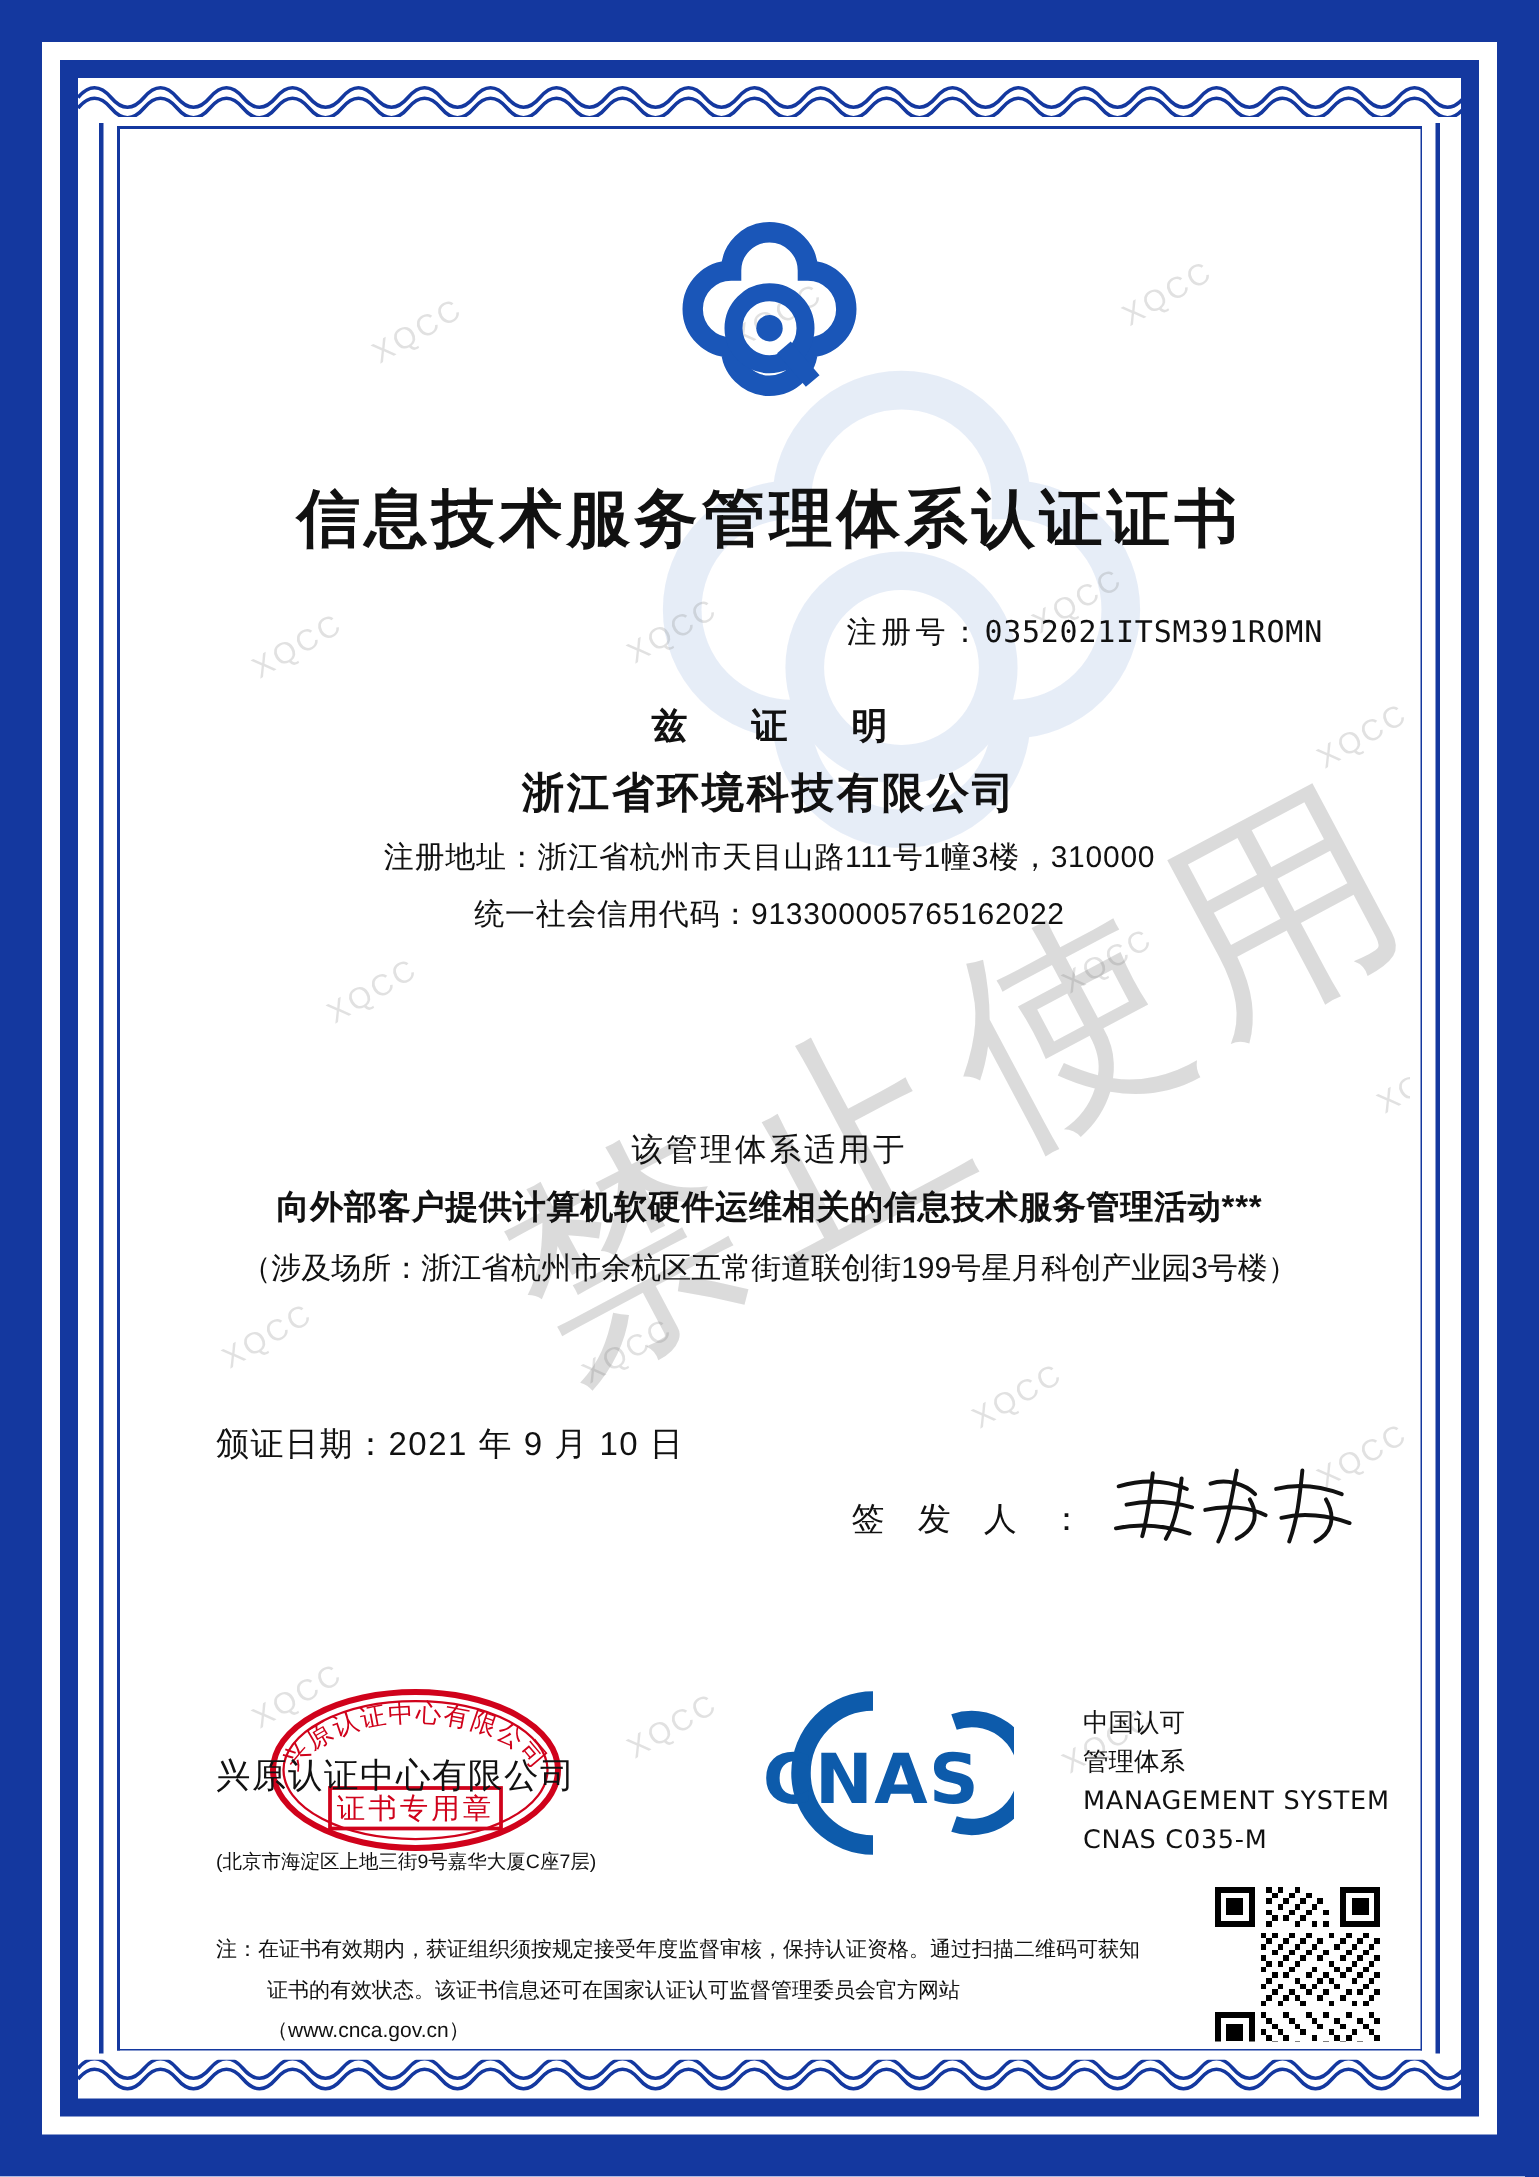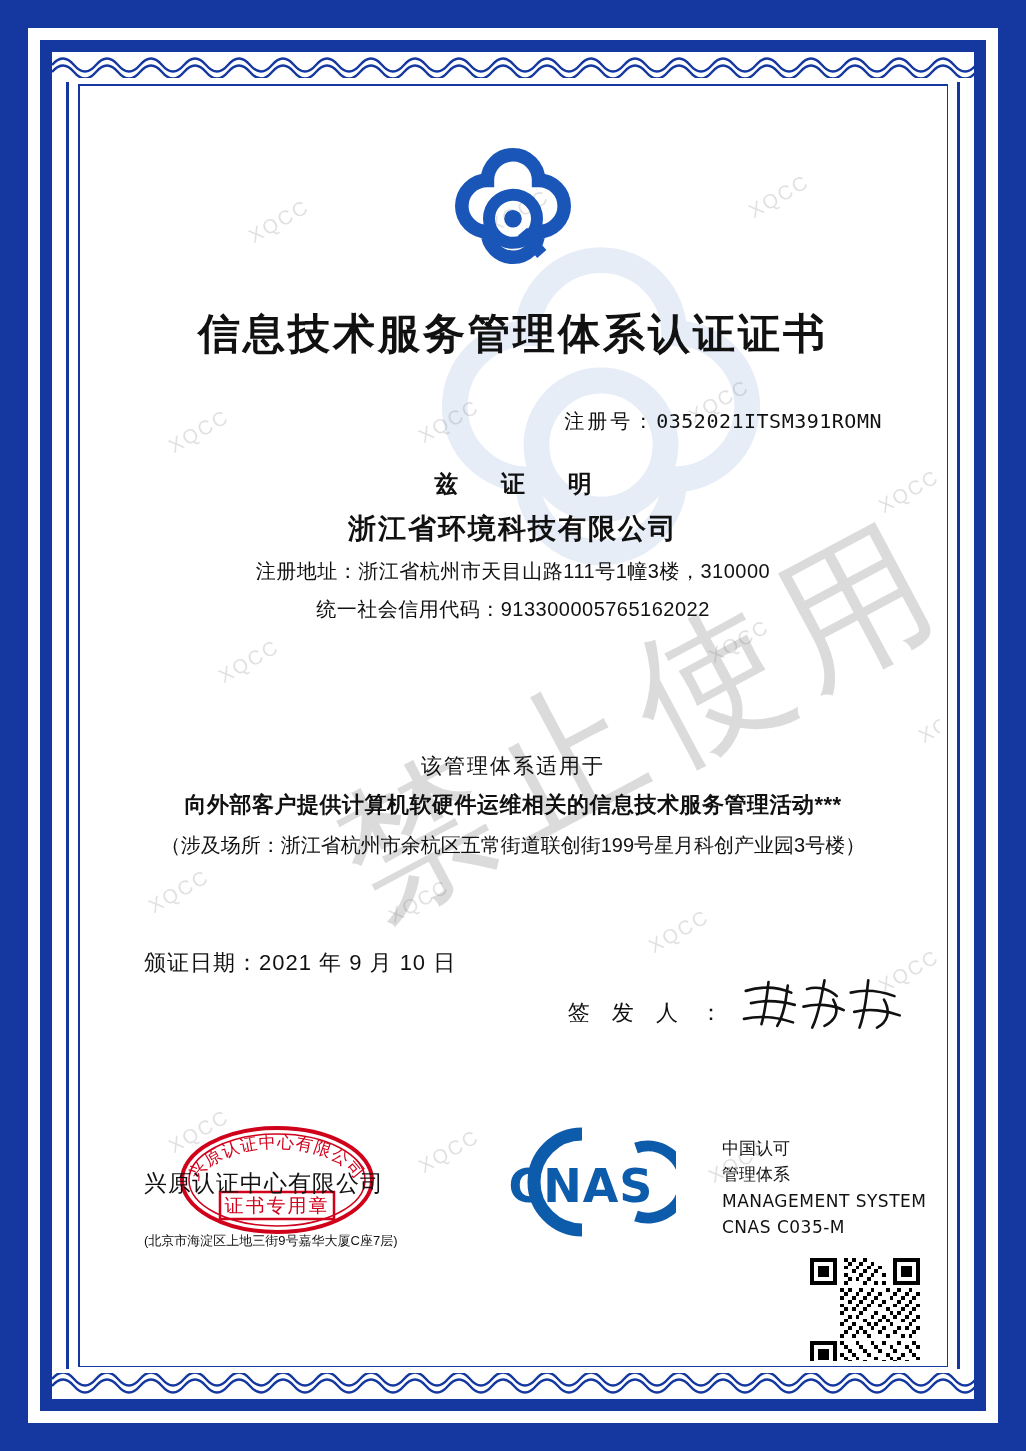--- a/index.html
+++ b/index.html
@@ -120,21 +120,21 @@
     position: absolute;
     left: 50%;
     transform: translateX(-50%);
     top: 52px;
     width: 160px;
     height: 160px;
   }
 
   .title {
     position: absolute;
-    top: 216px;
+    top: 228px;
     width: 100%;
     text-align: center;
     font-size: 42px;
     font-weight: bold;
     letter-spacing: 3px;
     color: #111;
     font-family: "DejaVu Sans", "Liberation Sans", sans-serif;
   }
   .reg-no {
     position: absolute;
@@ -607,16 +607,21 @@
             <rect x="25" y="27" width="1" height="1"></rect>
           <rect x="8" y="28" width="1" height="1"></rect>
             <rect x="13" y="28" width="1" height="1"></rect>
             <rect x="16" y="28" width="1" height="1"></rect>
             <rect x="20" y="28" width="1" height="1"></rect>
             <rect x="24" y="28" width="1" height="1"></rect>
             <rect x="27" y="28" width="1" height="1"></rect>
         </g>
       </svg>
 
+      <div class="footnote">
+        <span class="first">注：在证书有效期内，获证组织须按规定接受年度监督审核，保持认证资格。通过扫描二维码可获知</span>
+        <span class="indent">证书的有效状态。该证书信息还可在国家认证认可监督管理委员会官方网站（www.cnca.gov.cn）</span>
+
+      </div>
 
     </div>
   </div>
 </div>
 
 </body></html>

